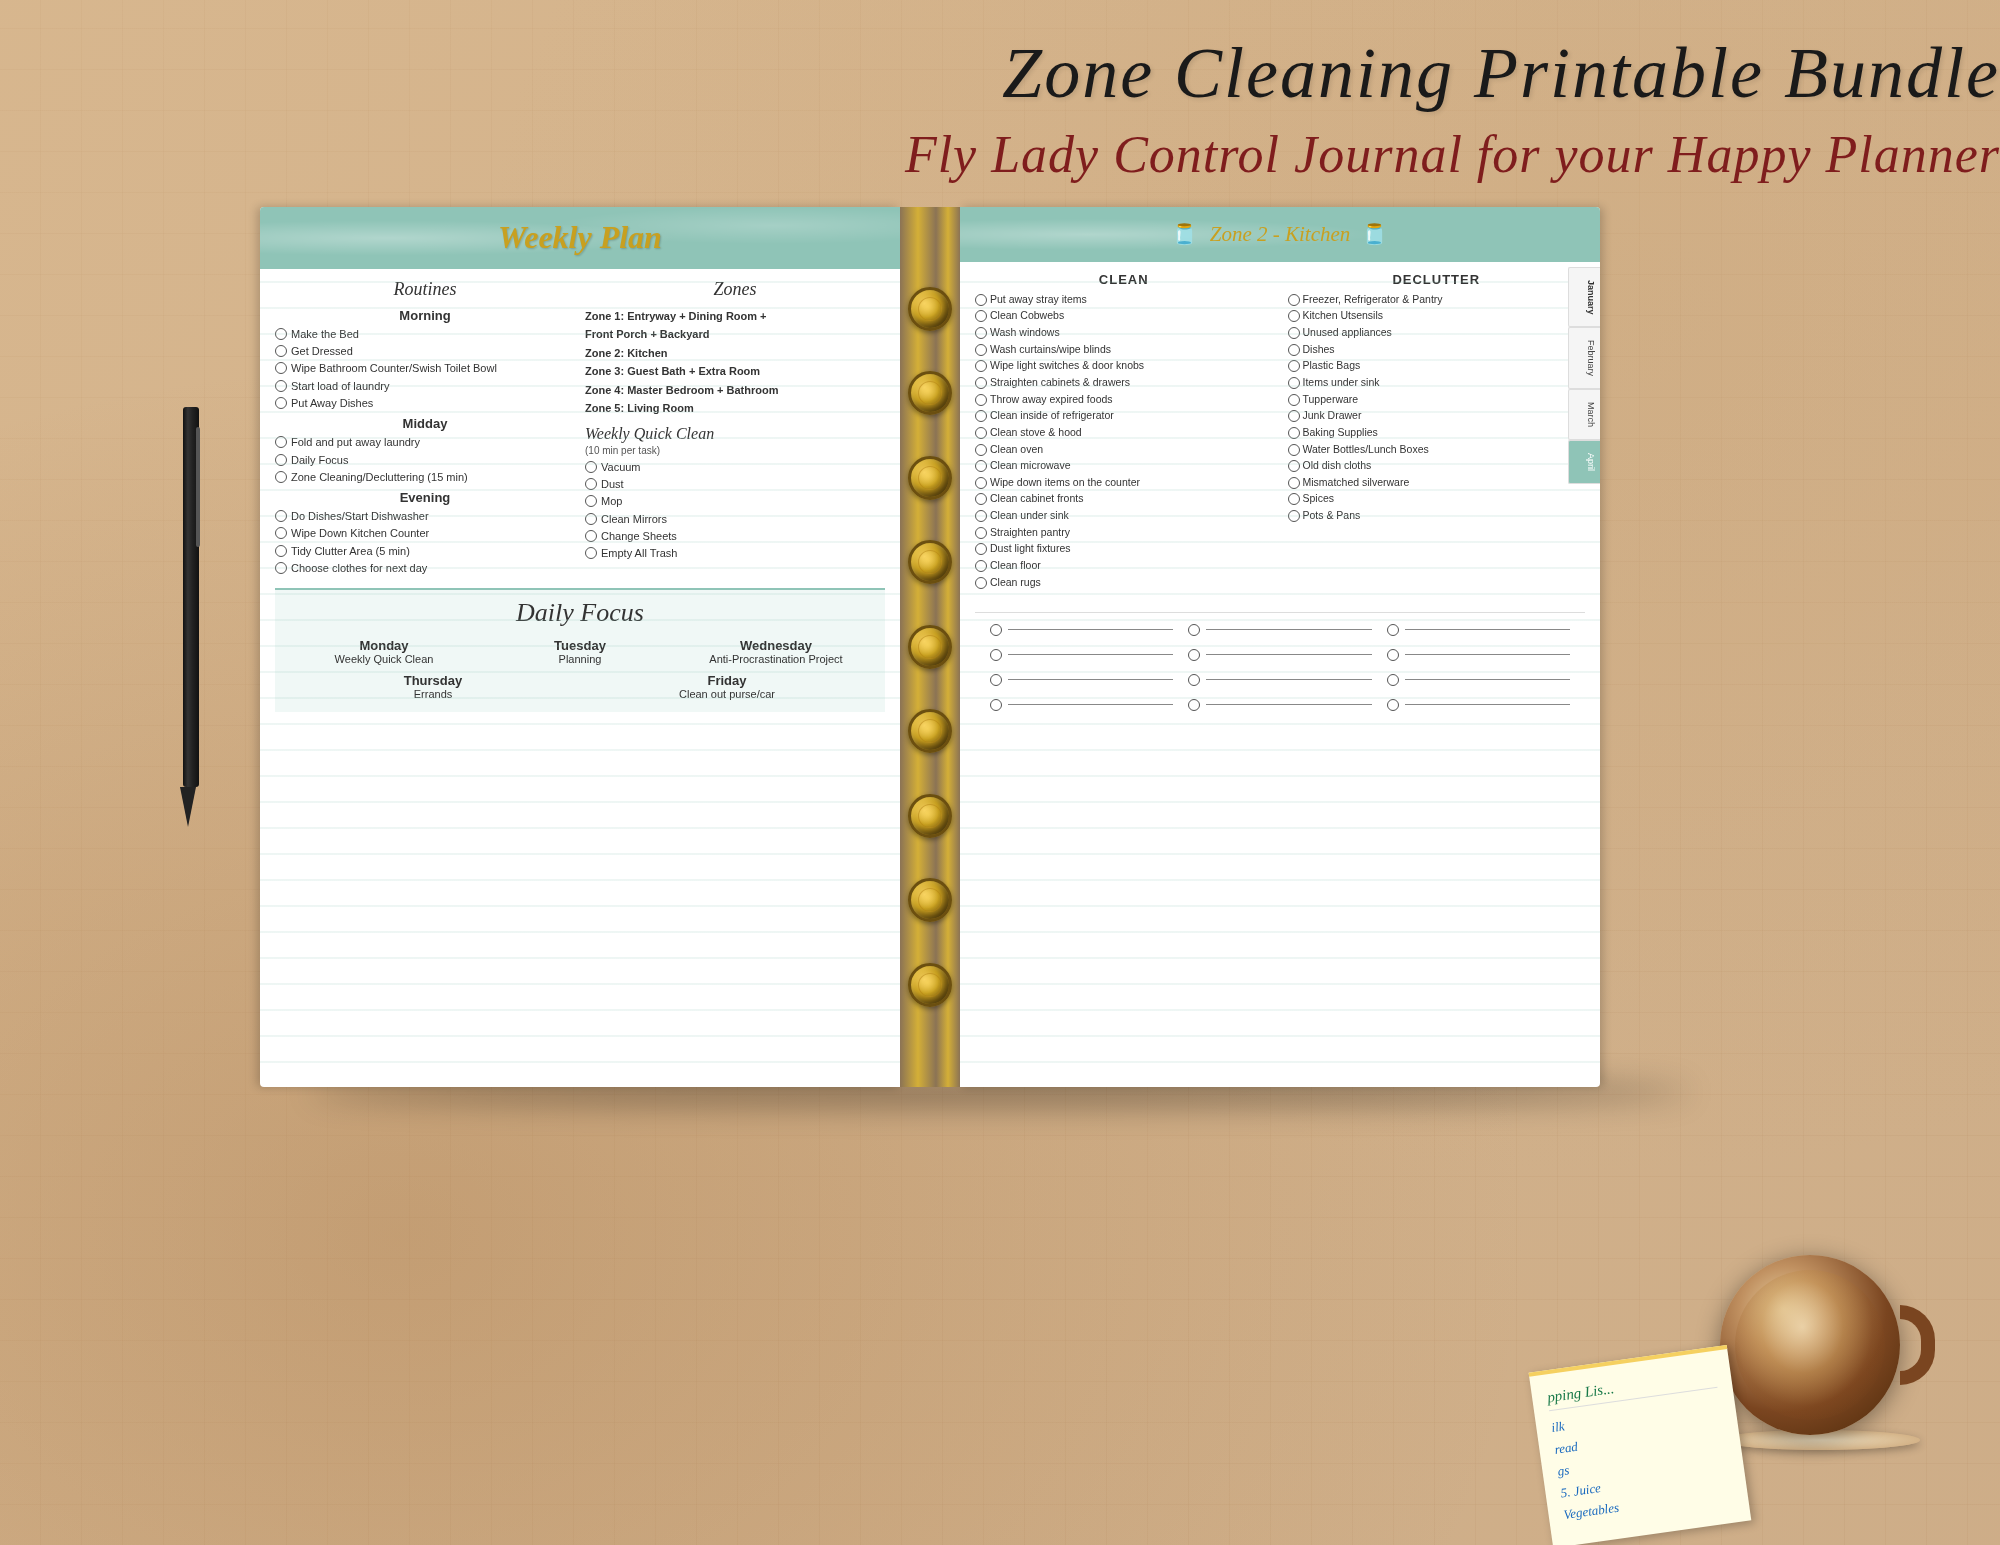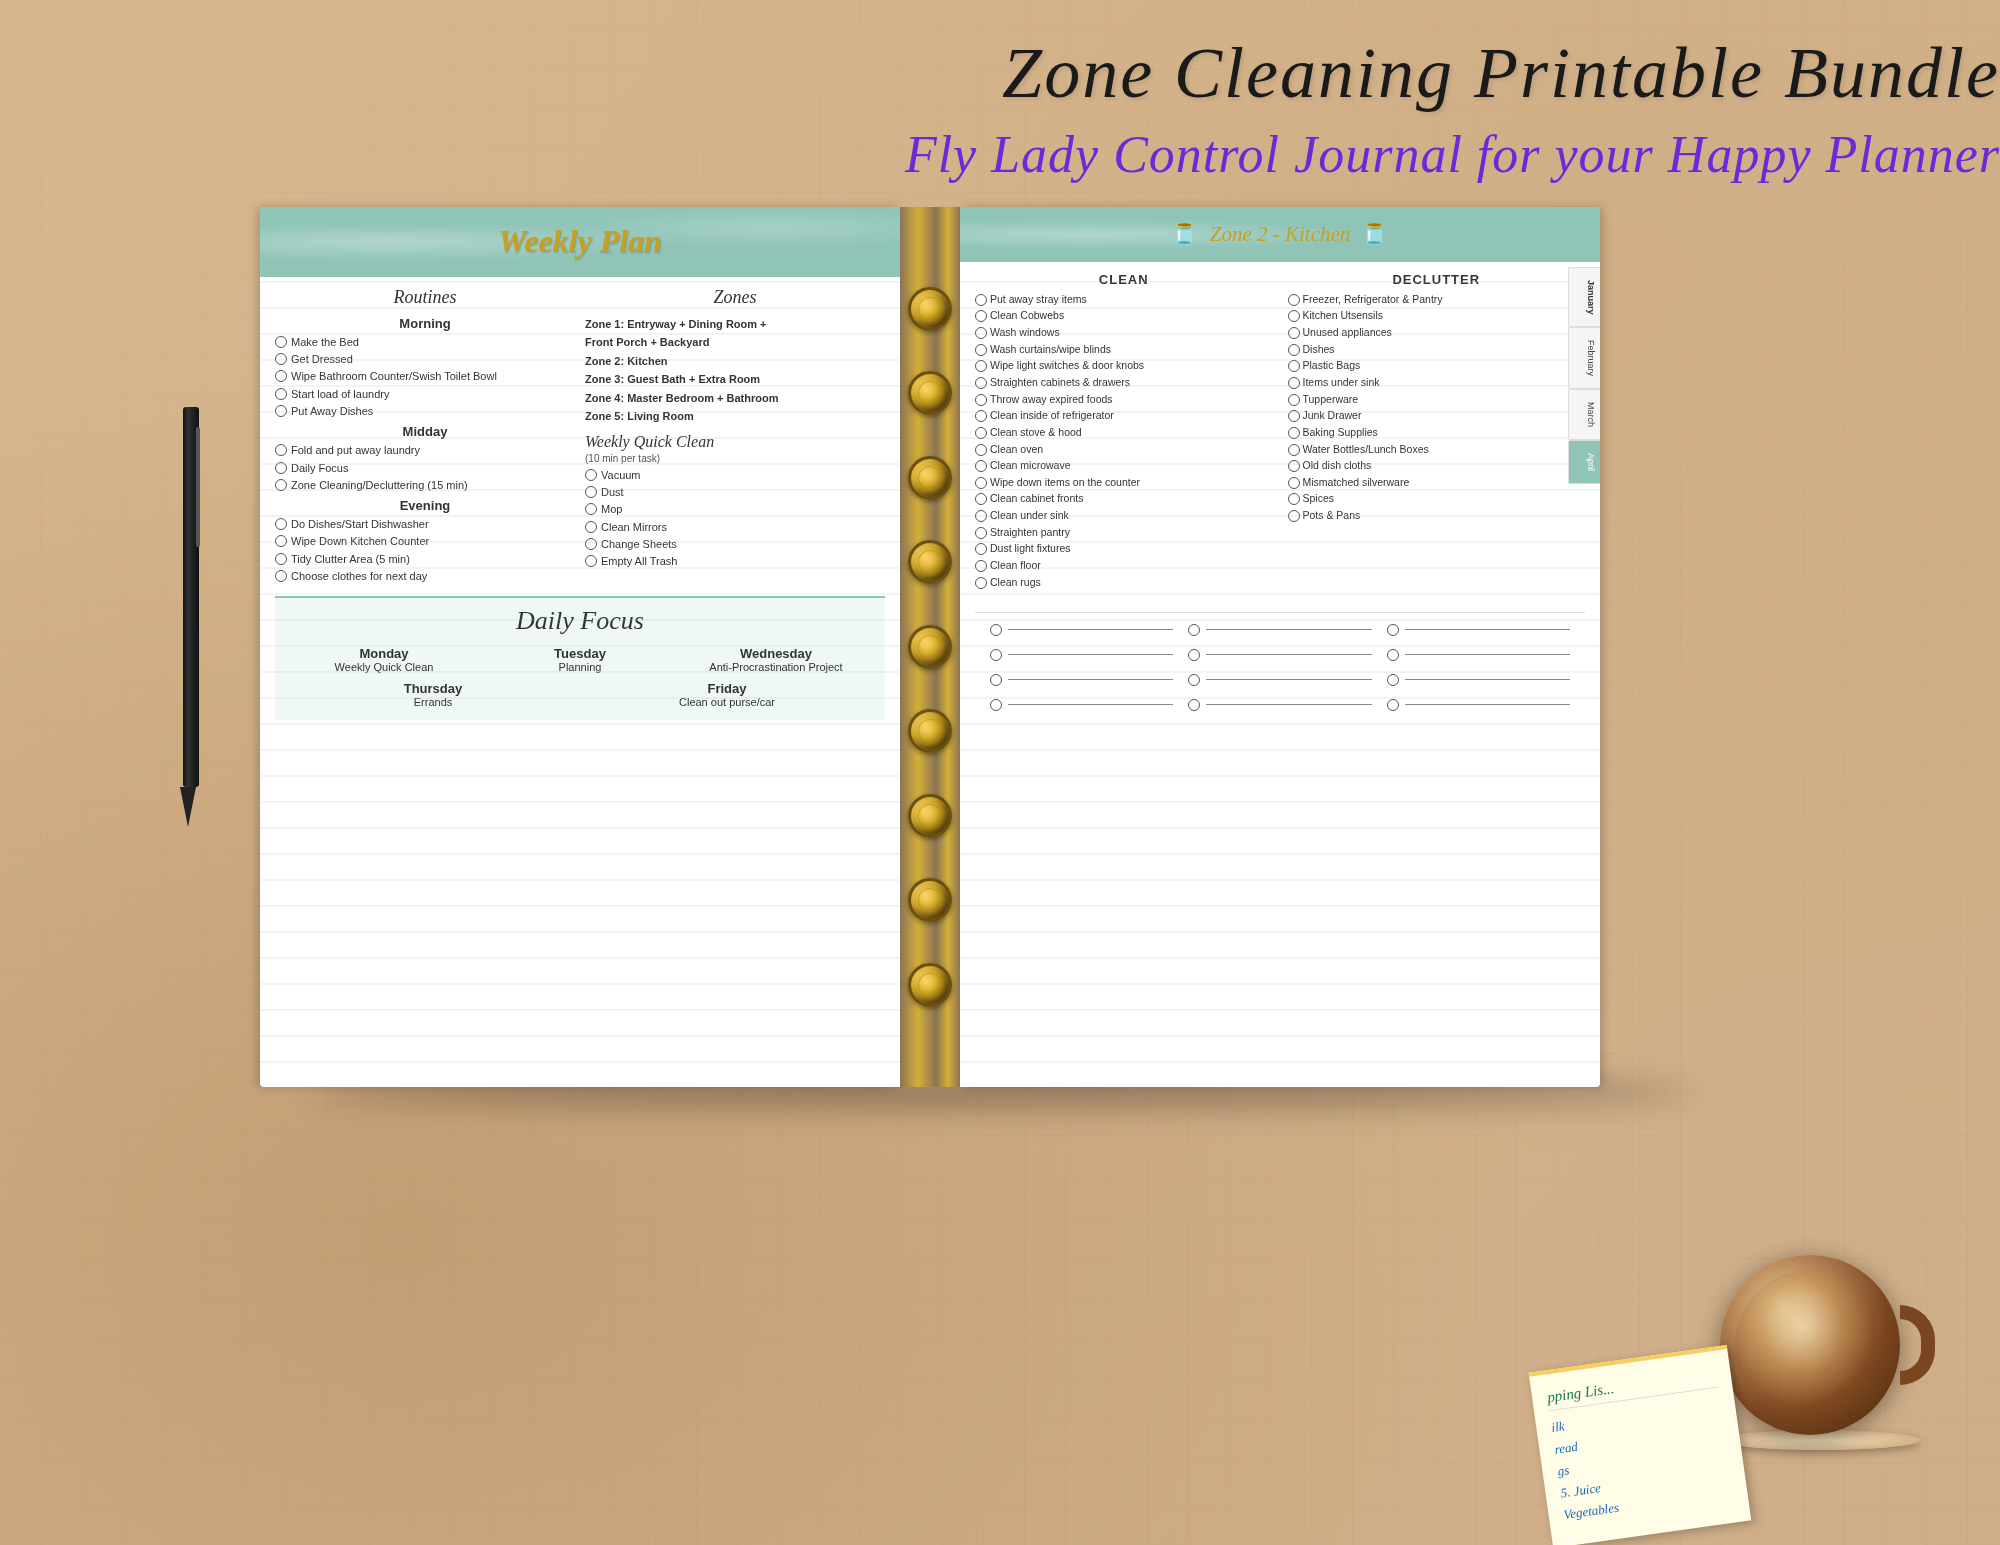--- a/index.html
+++ b/index.html
@@ -42,21 +42,21 @@
       font-style: italic;
       font-weight: normal;
       letter-spacing: 2px;
       text-shadow: 2px 2px 4px rgba(0,0,0,0.1);
       line-height: 1.2;
     }
 
     .sub-title {
       font-family: 'Georgia', cursive;
       font-size: 52px;
-      color: #6d28d9;
+      color: #7f1d1d;
       font-style: italic;
       font-weight: normal;
       letter-spacing: 1px;
       margin-top: 8px;
       line-height: 1.2;
     }
 
     
     .planner-container {
       position: relative;
@@ -169,21 +169,21 @@
       width: 22px;
       height: 22px;
       border-radius: 50%;
       background: radial-gradient(circle at 40% 40%, rgba(255,220,100,0.6), transparent 60%);
       border: 1px solid rgba(180,130,20,0.5);
     }
 
     
     .page-header-brush {
       width: 100%;
-      height: 70px;
+      height: 62px;
       background: #8FC4B7;
       position: relative;
       display: flex;
       align-items: center;
       justify-content: center;
       overflow: hidden;
     }
     .page-header-brush::before {
       content: '';
       position: absolute;

